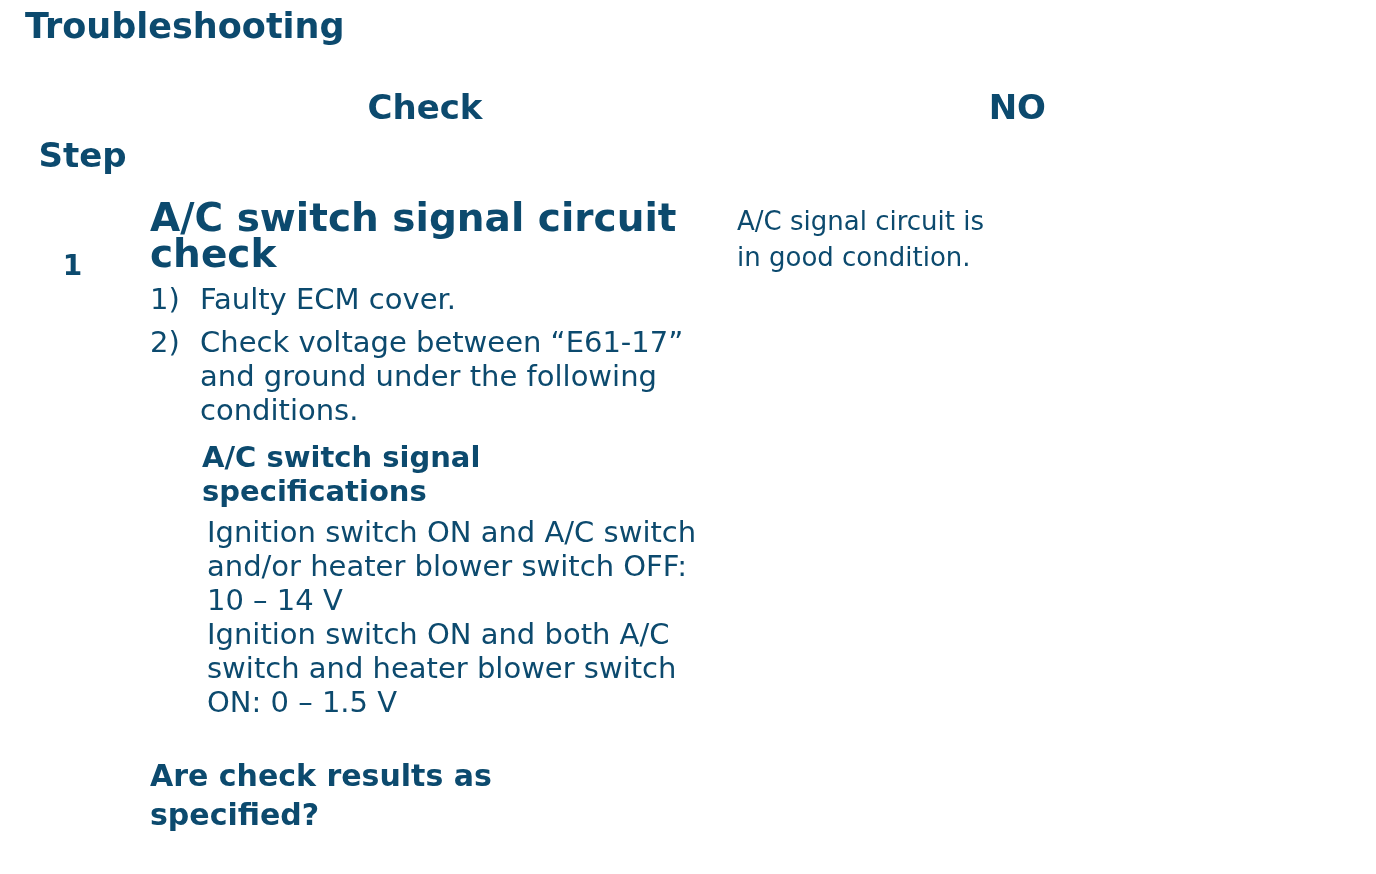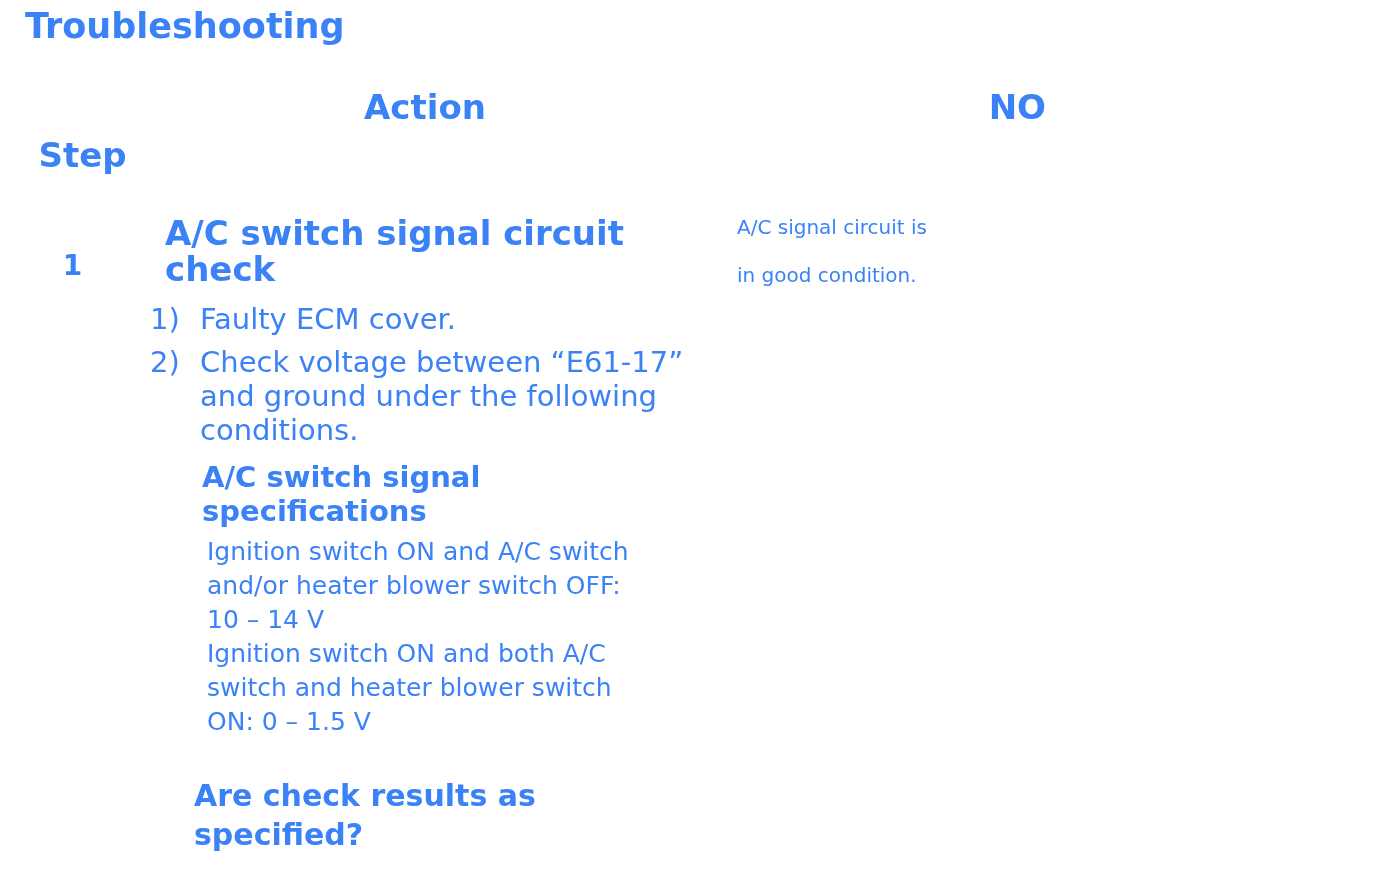--- a/index.html
+++ b/index.html
@@ -2,21 +2,21 @@
 <html><head>
 <meta charset="utf-8">
 <style>
   html, body { margin: 0; padding: 0; background: #ffffff; }
   .page {
     position: relative;
     width: 1376px;
     height: 874px;
     box-sizing: border-box;
     background: #ffffff;
-    color: #3b82f6;
+    color: #0c4a6e;
     font-family: "DejaVu Sans", "Liberation Sans", sans-serif;
     padding: 6px 0 0 25px;
     overflow: hidden;
   }
   .pre { white-space: pre-line; }
 
   h1.doc-title {
     margin: 0;
     font-size: 35px;
     font-weight: bold;
@@ -43,22 +43,22 @@
     font-weight: bold;
     text-align: center;
     box-sizing: border-box;
     padding-right: 20px;
     line-height: 36px;
   }
 
   .action-cell { box-sizing: border-box; padding-left: 10px; }
 
   h2.action-heading {
-    margin: 15px;
-    font-size: 34px;
+    margin: 0;
+    font-size: 39px;
     font-weight: bold;
     line-height: 36px;
   }
 
   .olist { margin-top: 10px; }
   .oitem {
     display: flex;
     font-size: 29px;
     line-height: 34px;
     margin-bottom: 9px;
@@ -66,51 +66,50 @@
   .onum { width: 50px; flex: none; }
   .otext { flex: 1; }
 
   h3.spec-heading {
     font-size: 29px;
     font-weight: bold;
     line-height: 34px;
     margin: 13px 0 0 52px;
   }
   .spec-text {
-    font-size: 25px;
+    font-size: 29px;
     line-height: 34px;
     margin: 7px 0 8px 57px;
   }
   .question {
     font-size: 30px;
     font-weight: bold;
     line-height: 39px;
     margin-top: 37px;
-    margin-left: 44px;
   }
 
   .yes-cell, .no-cell {
     box-sizing: border-box;
-    font-size: 20px;
-    line-height: 48px;
+    font-size: 26px;
+    line-height: 36px;
     padding-top: 3px;
   }
   .yes-cell { padding-left: 27px; }
   .no-cell  { padding-left: 18px; }
 </style>
 </head>
 <body>
 
 <div class="page">
 
   <h1 class="doc-title">Troubleshooting</h1>
 
   <div class="thead">
     <div class="th col-step">Step</div>
-    <div class="th col-action">Action</div>
+    <div class="th col-action">Check</div>
     <div class="th col-no">NO</div>
   </div>
 
   <div class="trow">
 
     <div class="col-step step-num">1</div>
 
     <div class="col-action action-cell">
       <h2 class="action-heading">A/C switch signal circuit check</h2>
 

